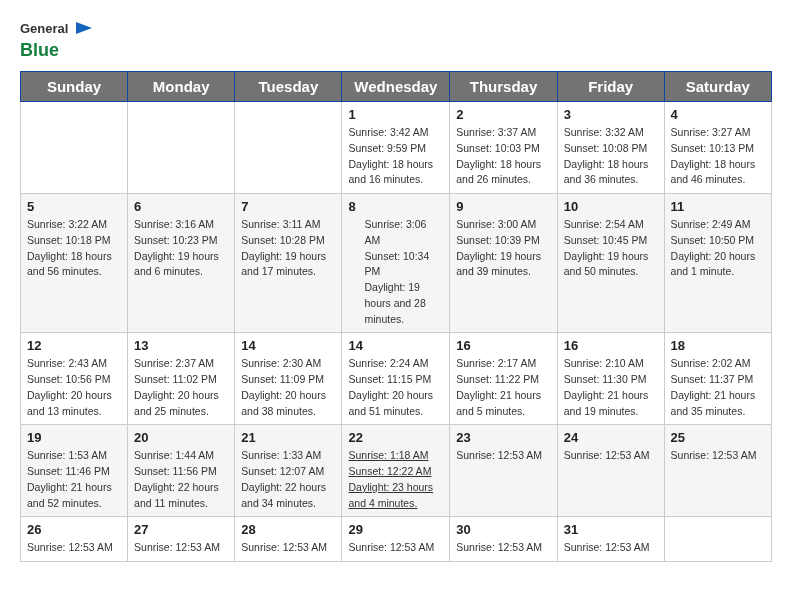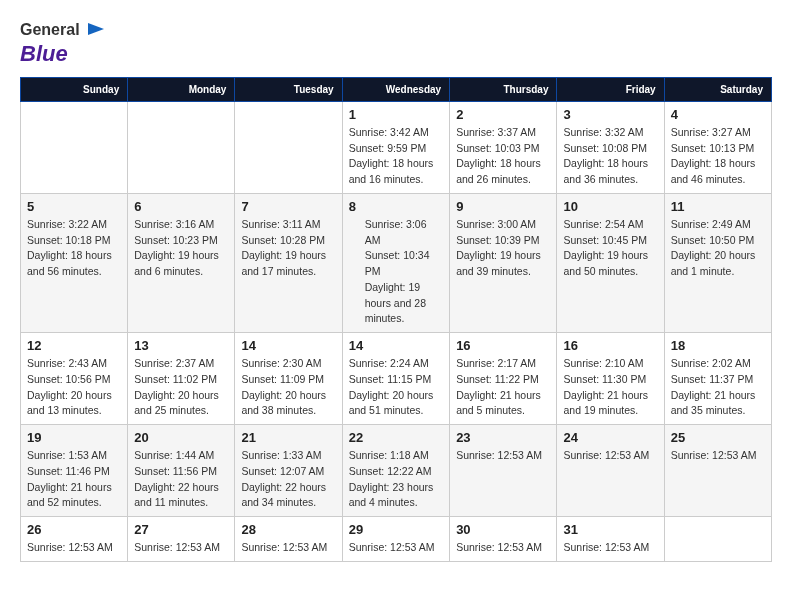--- a/index.html
+++ b/index.html
@@ -31,25 +31,25 @@
     .location {
       font-size: 16px;
       color: #333;
     }
     .calendar {
       width: 100%;
       border-collapse: collapse;
       font-size: 11px;
     }
     .calendar thead th {
-      background: #0f172a;
+      background: #737373;
       color: #fff;
       padding: 6px 8px;
-      text-align: right;
-      font-size: 10px;
+      text-align: center;
+      font-size: 15px;
       font-weight: bold;
       border: 1px solid #0d47a1;
     }
     .calendar tbody td {
       border: 1px solid #ccc;
       vertical-align: top;
       padding: 5px 6px;
       width: 108px;
       min-height: 80px;
       background: #fff;
@@ -72,28 +72,28 @@
       background: #fff !important;
     }
   </style>
 </head>
 <body>
 
 <div class="header">
   <div class="logo">
     <div>
       <div style="display:flex;align-items:center;">
-        <div style="font-size:16px;font-weight:bold;line-height:1.2;">
+        <div style="font-size:13px;font-weight:bold;line-height:1.2;">
           <span style="color:#333;">General</span>
           <svg width="20" height="20" viewBox="0 0 20 20" style="display:inline-block;vertical-align:middle;margin-left:2px;">
             <polygon points="2,2 18,8 2,14" fill="#1565c0"></polygon>
           </svg>
         </div>
       </div>
-      <div style="color:#4c1d95;font-size:22px;font-weight:bold;font-style:italic;">Blue</div>
+      <div style="color:#15803d;font-size:18px;font-weight:bold;">Blue</div>
     </div>
   </div>
 </div>
 
 <table class="calendar">
   <thead>
     <tr>
     <th>Sunday</th>
         <th>Monday</th>
         <th>Tuesday</th>
@@ -235,21 +235,21 @@
 Daylight: 22 hours and 11 minutes.</div>
         </td>
         <td>
           <div class="day-number">21</div>
           <div class="day-detail" style="white-space: pre-line;">Sunrise: 1:33 AM
 Sunset: 12:07 AM
 Daylight: 22 hours and 34 minutes.</div>
         </td>
         <td>
           <div class="day-number">22</div>
-          <div class="day-detail" style="white-space: pre-line;">Sunrise: 1:18 AM
+          <div class="day-detail" style="white-space: pre-line; text-decoration: underline;">Sunrise: 1:18 AM
 Sunset: 12:22 AM
 Daylight: 23 hours and 4 minutes.</div>
         </td>
         <td>
           <div class="day-number">23</div>
           <div class="day-detail" style="white-space: pre-line;">Sunrise: 12:53 AM</div>
         </td>
         <td>
           <div class="day-number">24</div>
           <div class="day-detail" style="white-space: pre-line;">Sunrise: 12:53 AM</div>

